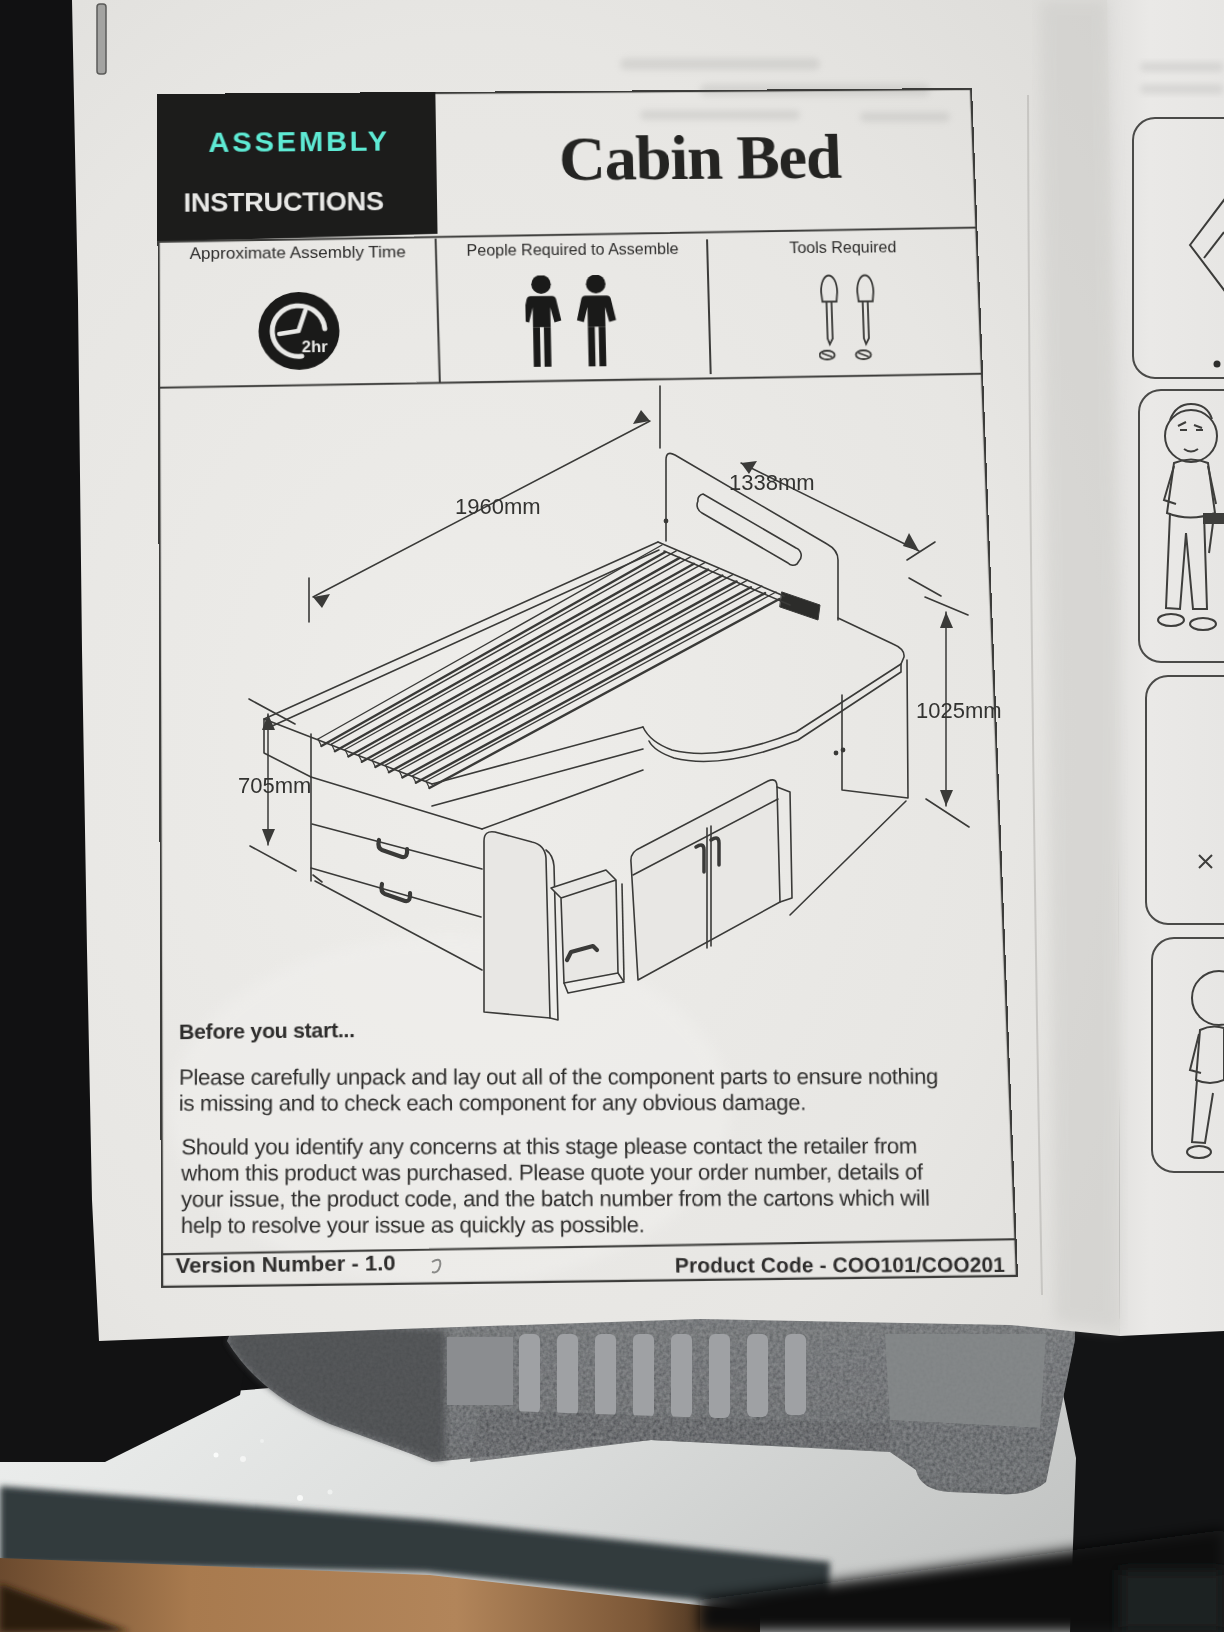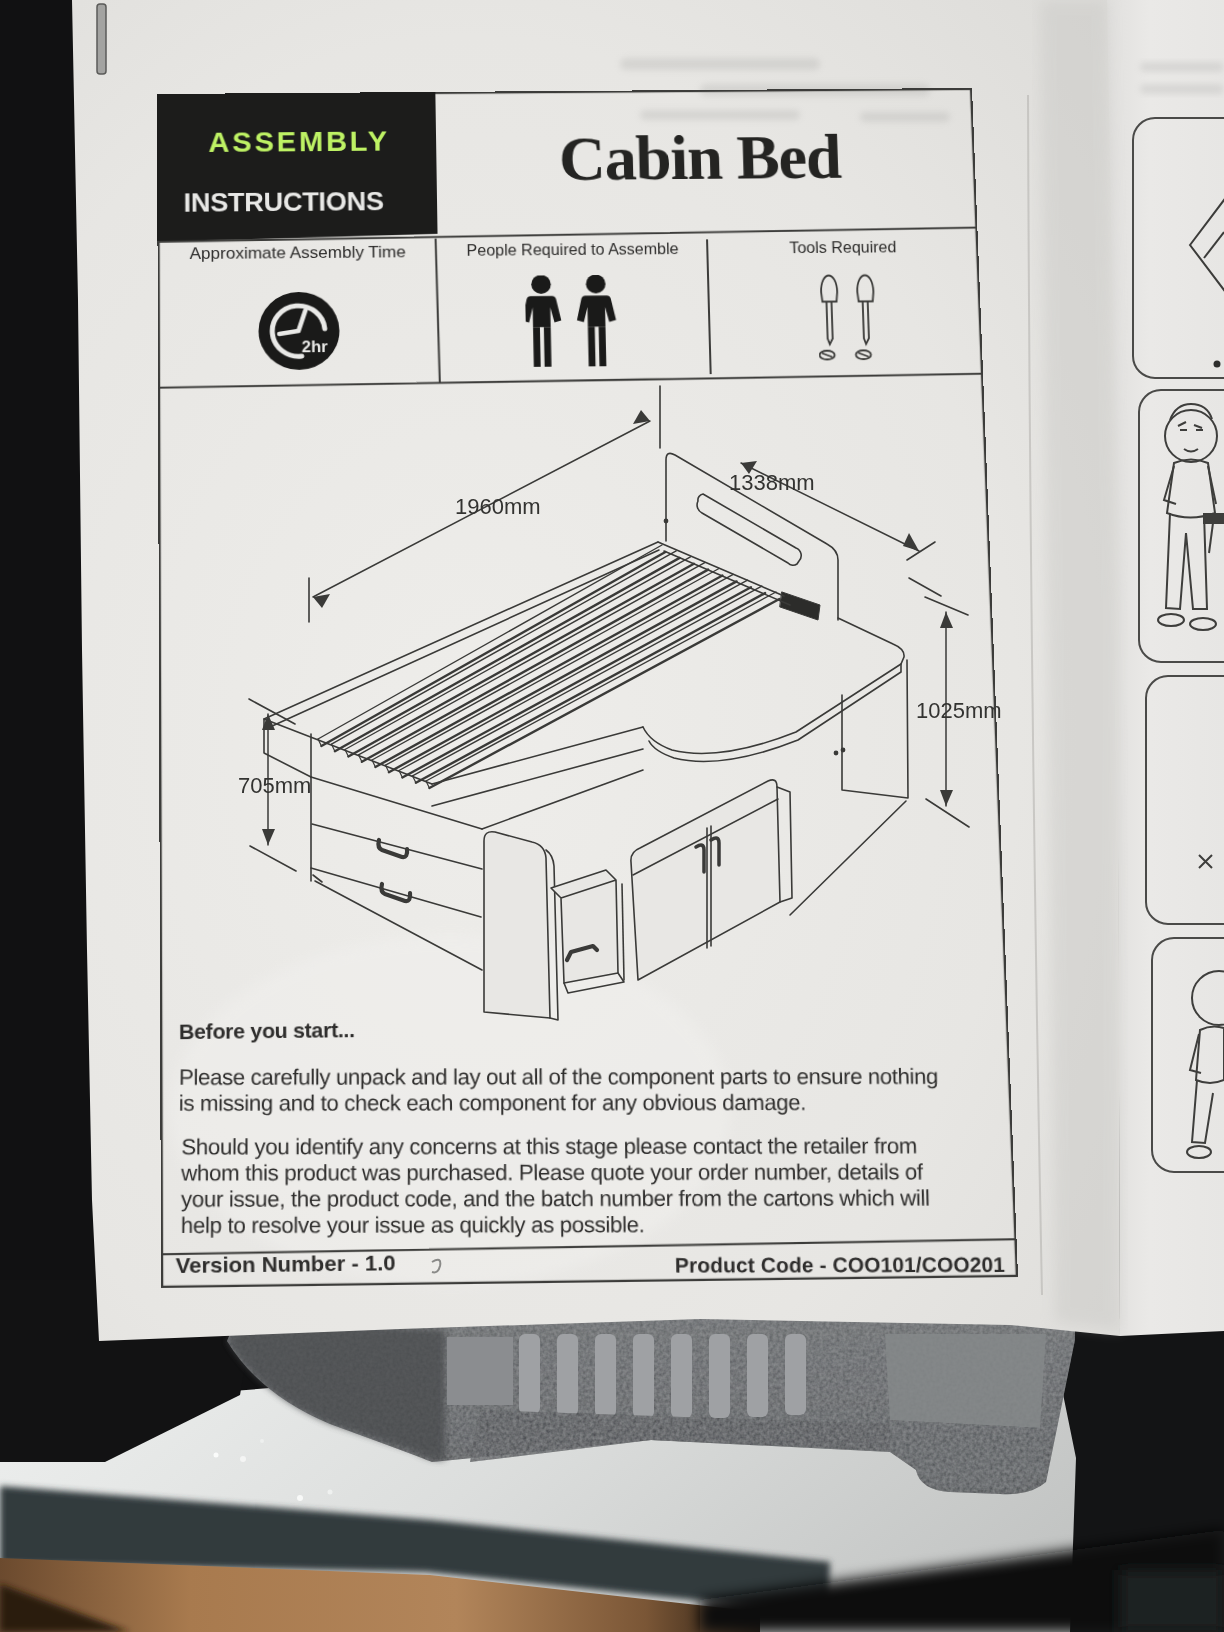--- a/index.html
+++ b/index.html
@@ -271,21 +271,21 @@
 <path d="M 432,1262 q 10,-6 8,4 q -2,8 -8,6" fill="none" stroke="#8a8a88" stroke-width="2"></path>
 </svg>
 
 <div id="print">
 <svg style="position:absolute;left:0;top:0" width="816" height="1190" viewBox="0 0 816 1190">
  <rect x="1" y="1" width="814" height="1188" fill="none" stroke="#3c3c3a" stroke-width="2.4"></rect>
  <polygon points="0,0 278,0 278,148 0,154" fill="#1c1c1b"></polygon>
  <path d="M 0,154 L 816,146 M 0,304 L 816,297 M 2,1158 L 816,1154" stroke="#3c3c3a" stroke-width="2"></path>
  <path d="M 276,153 L 278,302 M 546,156 L 546,295" stroke="#3c3c3a" stroke-width="2"></path>
 </svg>
-<div class="t" style="left:51px;top:35px;color:#bef264;font-size:29px;font-weight:bold;letter-spacing:2.8px;text-align:center;">ASSEMBLY</div>
+<div class="t" style="left:51px;top:35px;color:#5eead4;font-size:29px;font-weight:bold;letter-spacing:2.8px;text-align:center;">ASSEMBLY</div>
 <div class="t" style="left:26px;top:99px;color:#e8e8e6;font-size:27px;font-weight:bold;letter-spacing:-0.3px;">INSTRUCTIONS</div>
 <div class="t" style="left:272px;top:35px;width:538px;text-align:center;font-family:'Liberation Serif',serif;font-size:64.5px;font-weight:bold;letter-spacing:-1.2px;color:#242422;">Cabin Bed</div>
 <div class="t" style="left:0px;top:157px;width:278px;text-align:center;font-size:17px;">Approximate Assembly Time</div>
 <div class="t" style="left:278px;top:157px;width:268px;text-align:center;font-size:16px;">People Required to Assemble</div>
 <div class="t" style="left:546px;top:157px;width:270px;text-align:center;font-size:16px;">Tools Required</div>
 <svg class="bx" style="left:99px;top:206px;" width="81" height="82" viewBox="0 0 81 82">
  <circle cx="40.5" cy="41" r="40" fill="#1a1a19"></circle>
  <path d="M 43,67 A 26,26 0 1 1 66,39" fill="none" stroke="#e9e9e7" stroke-width="5" stroke-linecap="round"></path>
  <path d="M 40,41 L 47,20 M 40,41 L 21,44" stroke="#e9e9e7" stroke-width="4.5" stroke-linecap="round"></path>
  <text x="43" y="63" font-size="16.5" font-weight="bold" fill="#e9e9e7" font-family="Liberation Sans, sans-serif">2hr</text>

